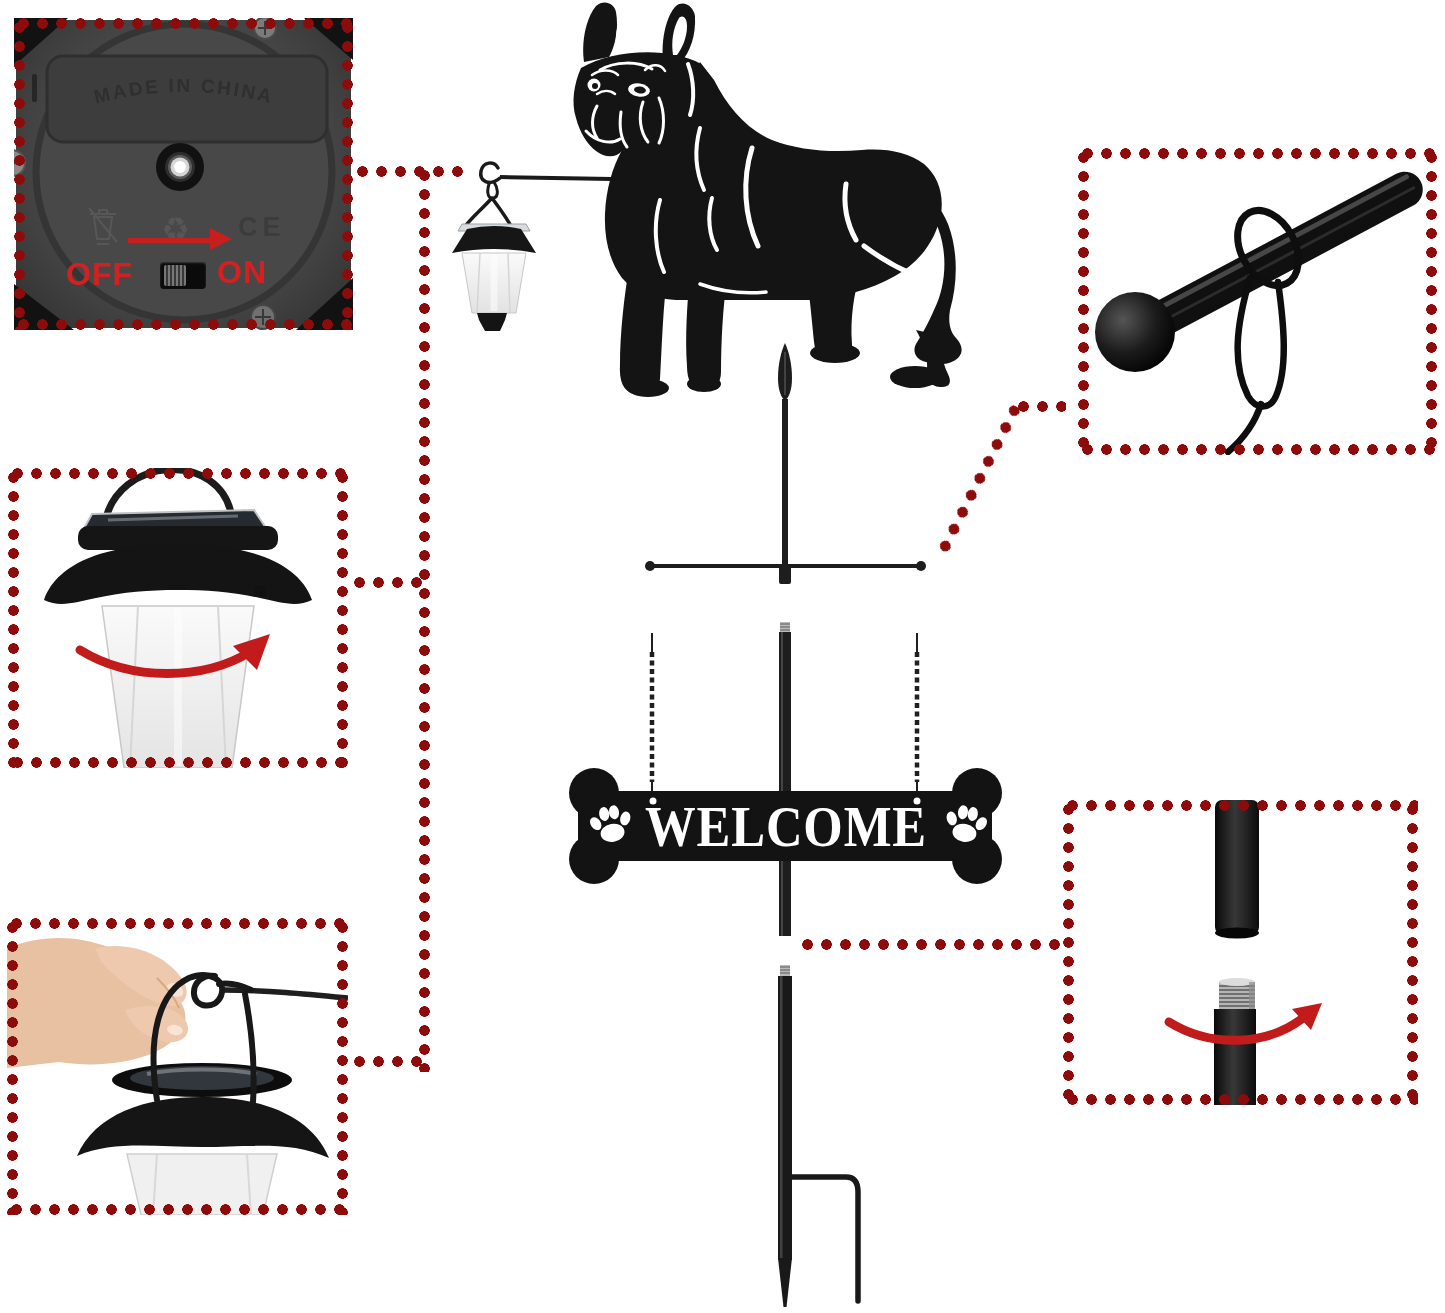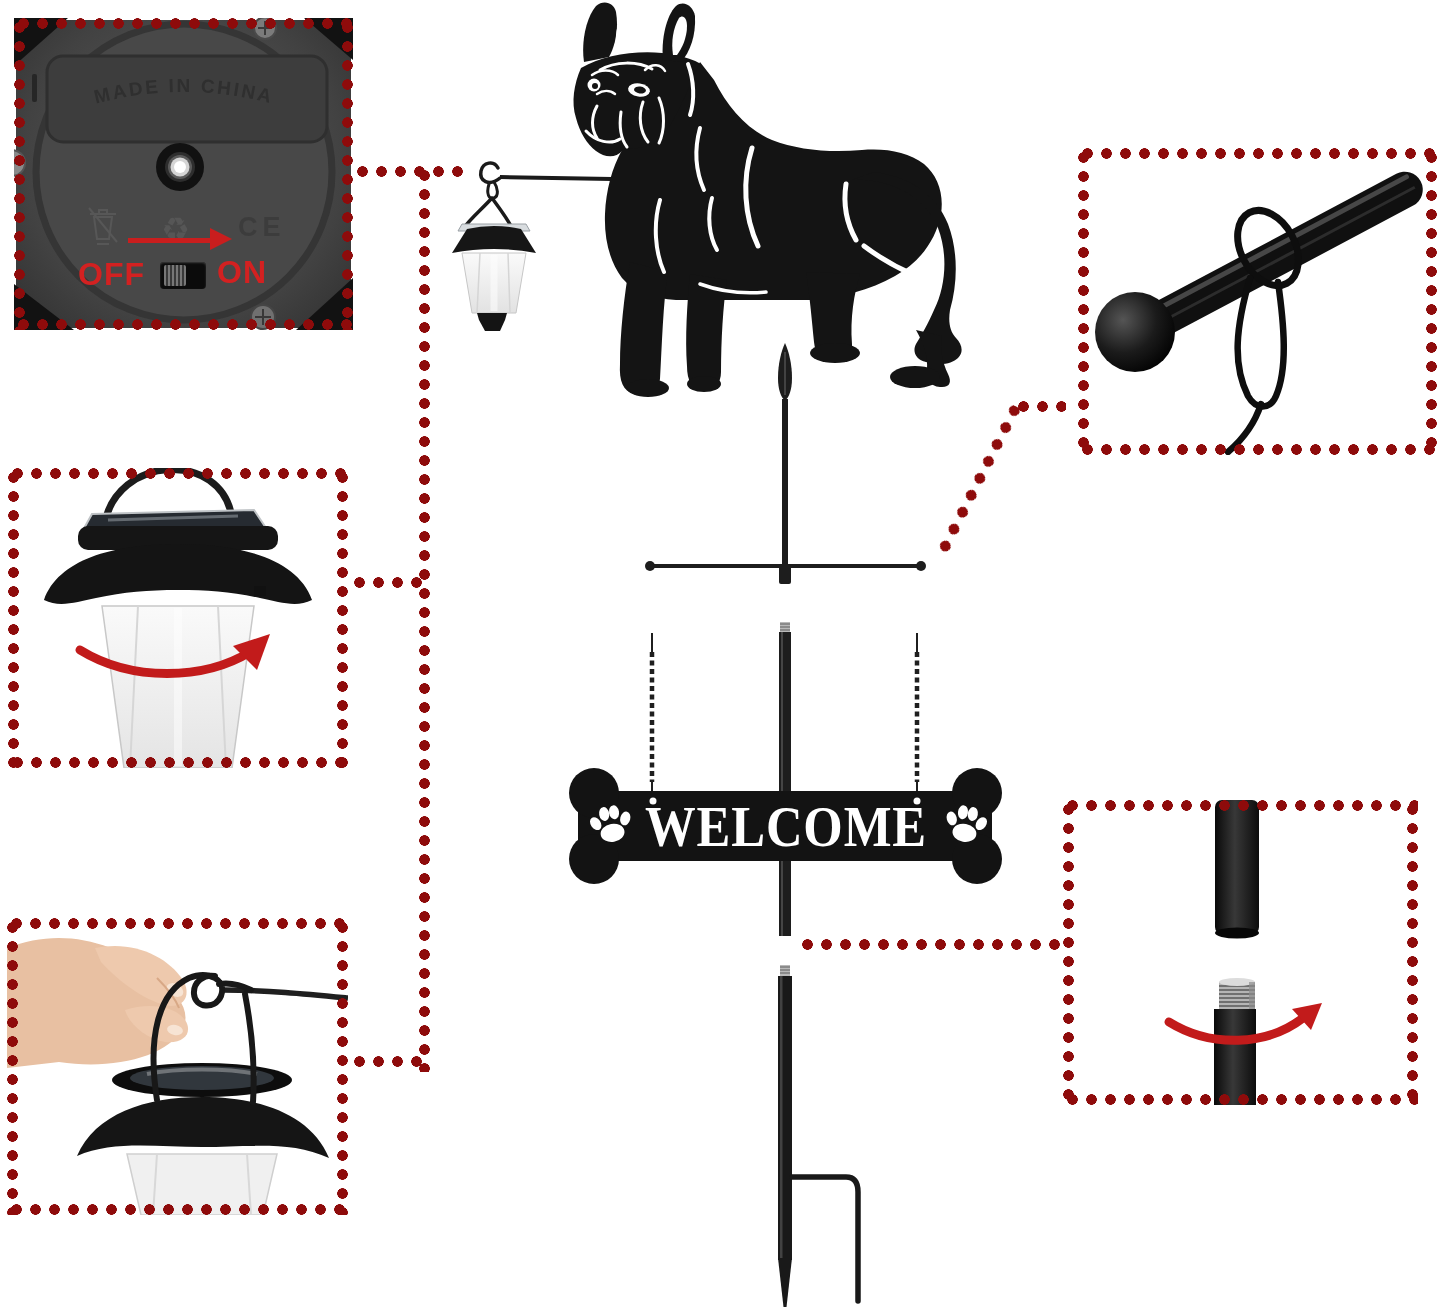--- a/index.html
+++ b/index.html
@@ -232,21 +232,21 @@
           <circle cx="249" cy="299" r="12" fill="#707070" stroke="#454545" stroke-width="2"></circle>
           <path d="M241,299 L257,299 M249,291 L249,307" stroke="#383838" stroke-width="2"></path>
         </g>
         <g>
           <circle cx="-2" cy="145" r="13" fill="#8a8a8a" stroke="#555555" stroke-width="2"></circle>
           <path d="M-10,145 L6,145" stroke="#444444" stroke-width="2.5"></path>
         </g>
       </svg>
       <div class="arrow-line" style="left:114px;top:220px;width:84px;height:5px;"></div>
       <div class="arrow-head" style="left:196px;top:210px;"></div>
-      <span class="lbl-off" style="left:64px;top:238px;">OFF</span>
+      <span class="lbl-off" style="left:52px;top:238px;">OFF</span>
       <div class="switch-body" style="left:146px;top:244px;">
         <div class="switch-knob"></div>
       </div>
       <span class="lbl-on" style="left:203px;top:236px;text-align:right;">ON</span>
       <span class="lbl-ce" style="left:224px;top:194px;">CE</span>
     </div>
     <div class="dh b-top"></div>
     <div class="dh b-bot"></div>
     <div class="dv b-left"></div>
     <div class="dv b-right"></div>

